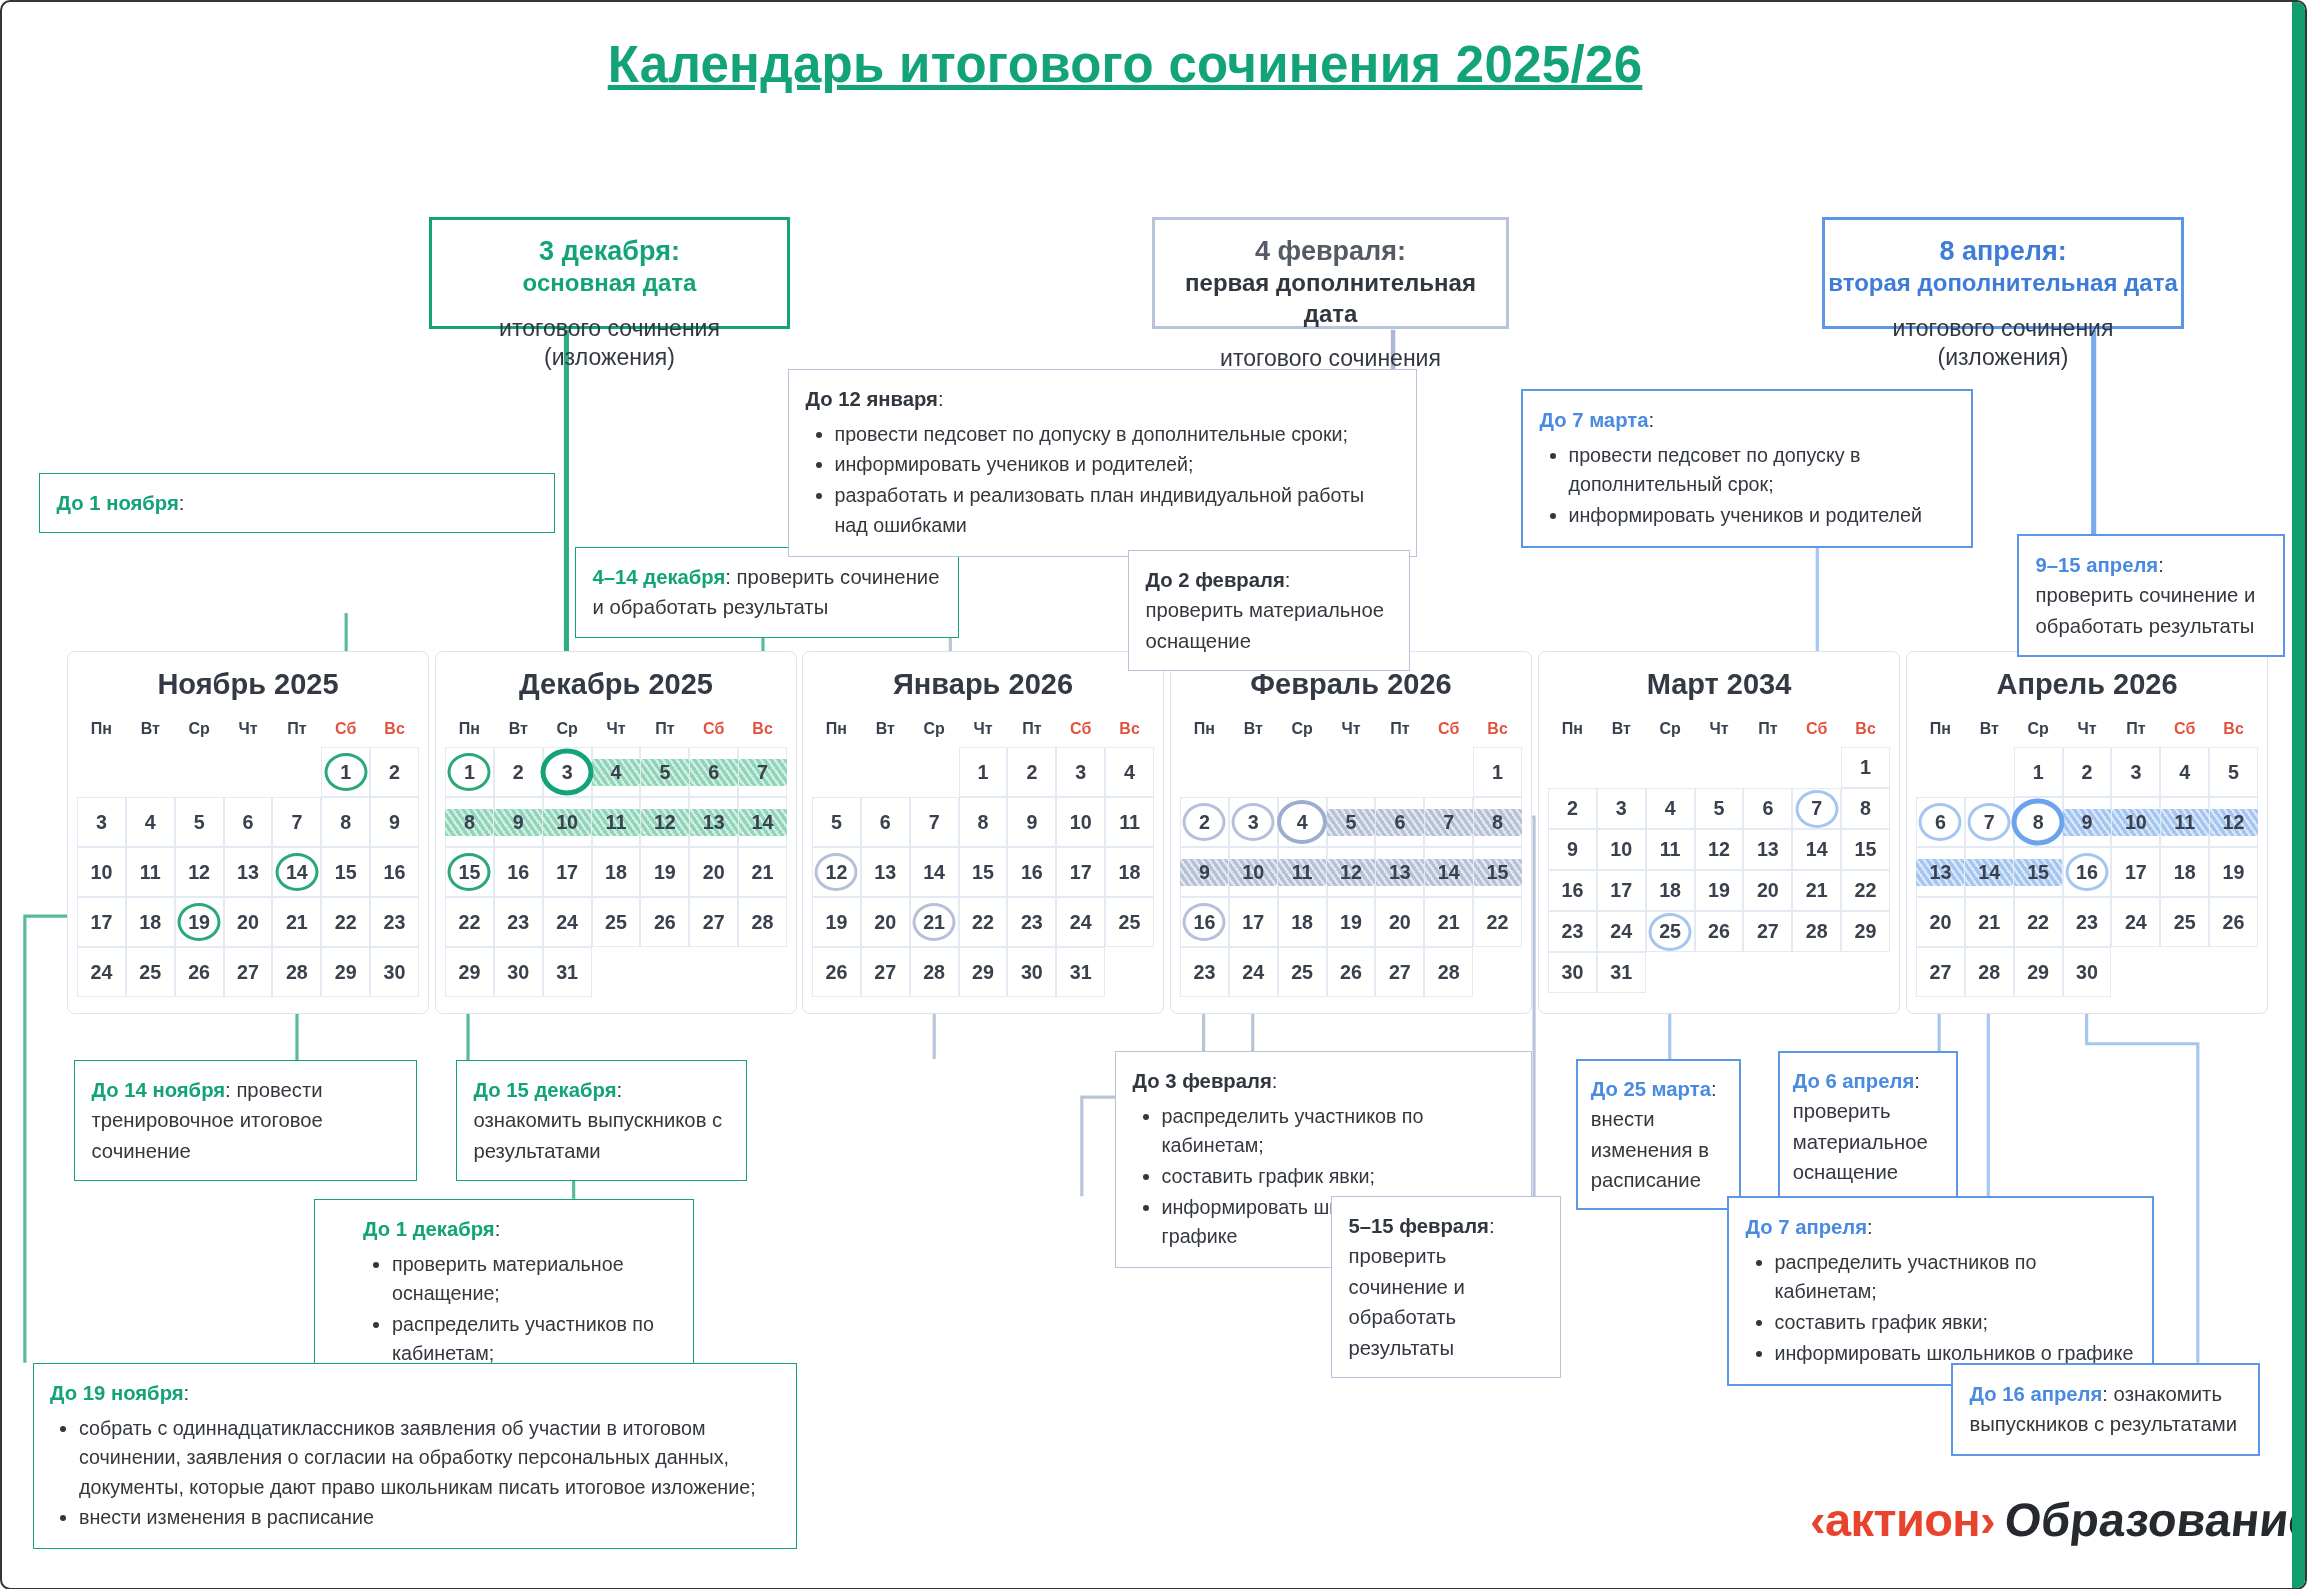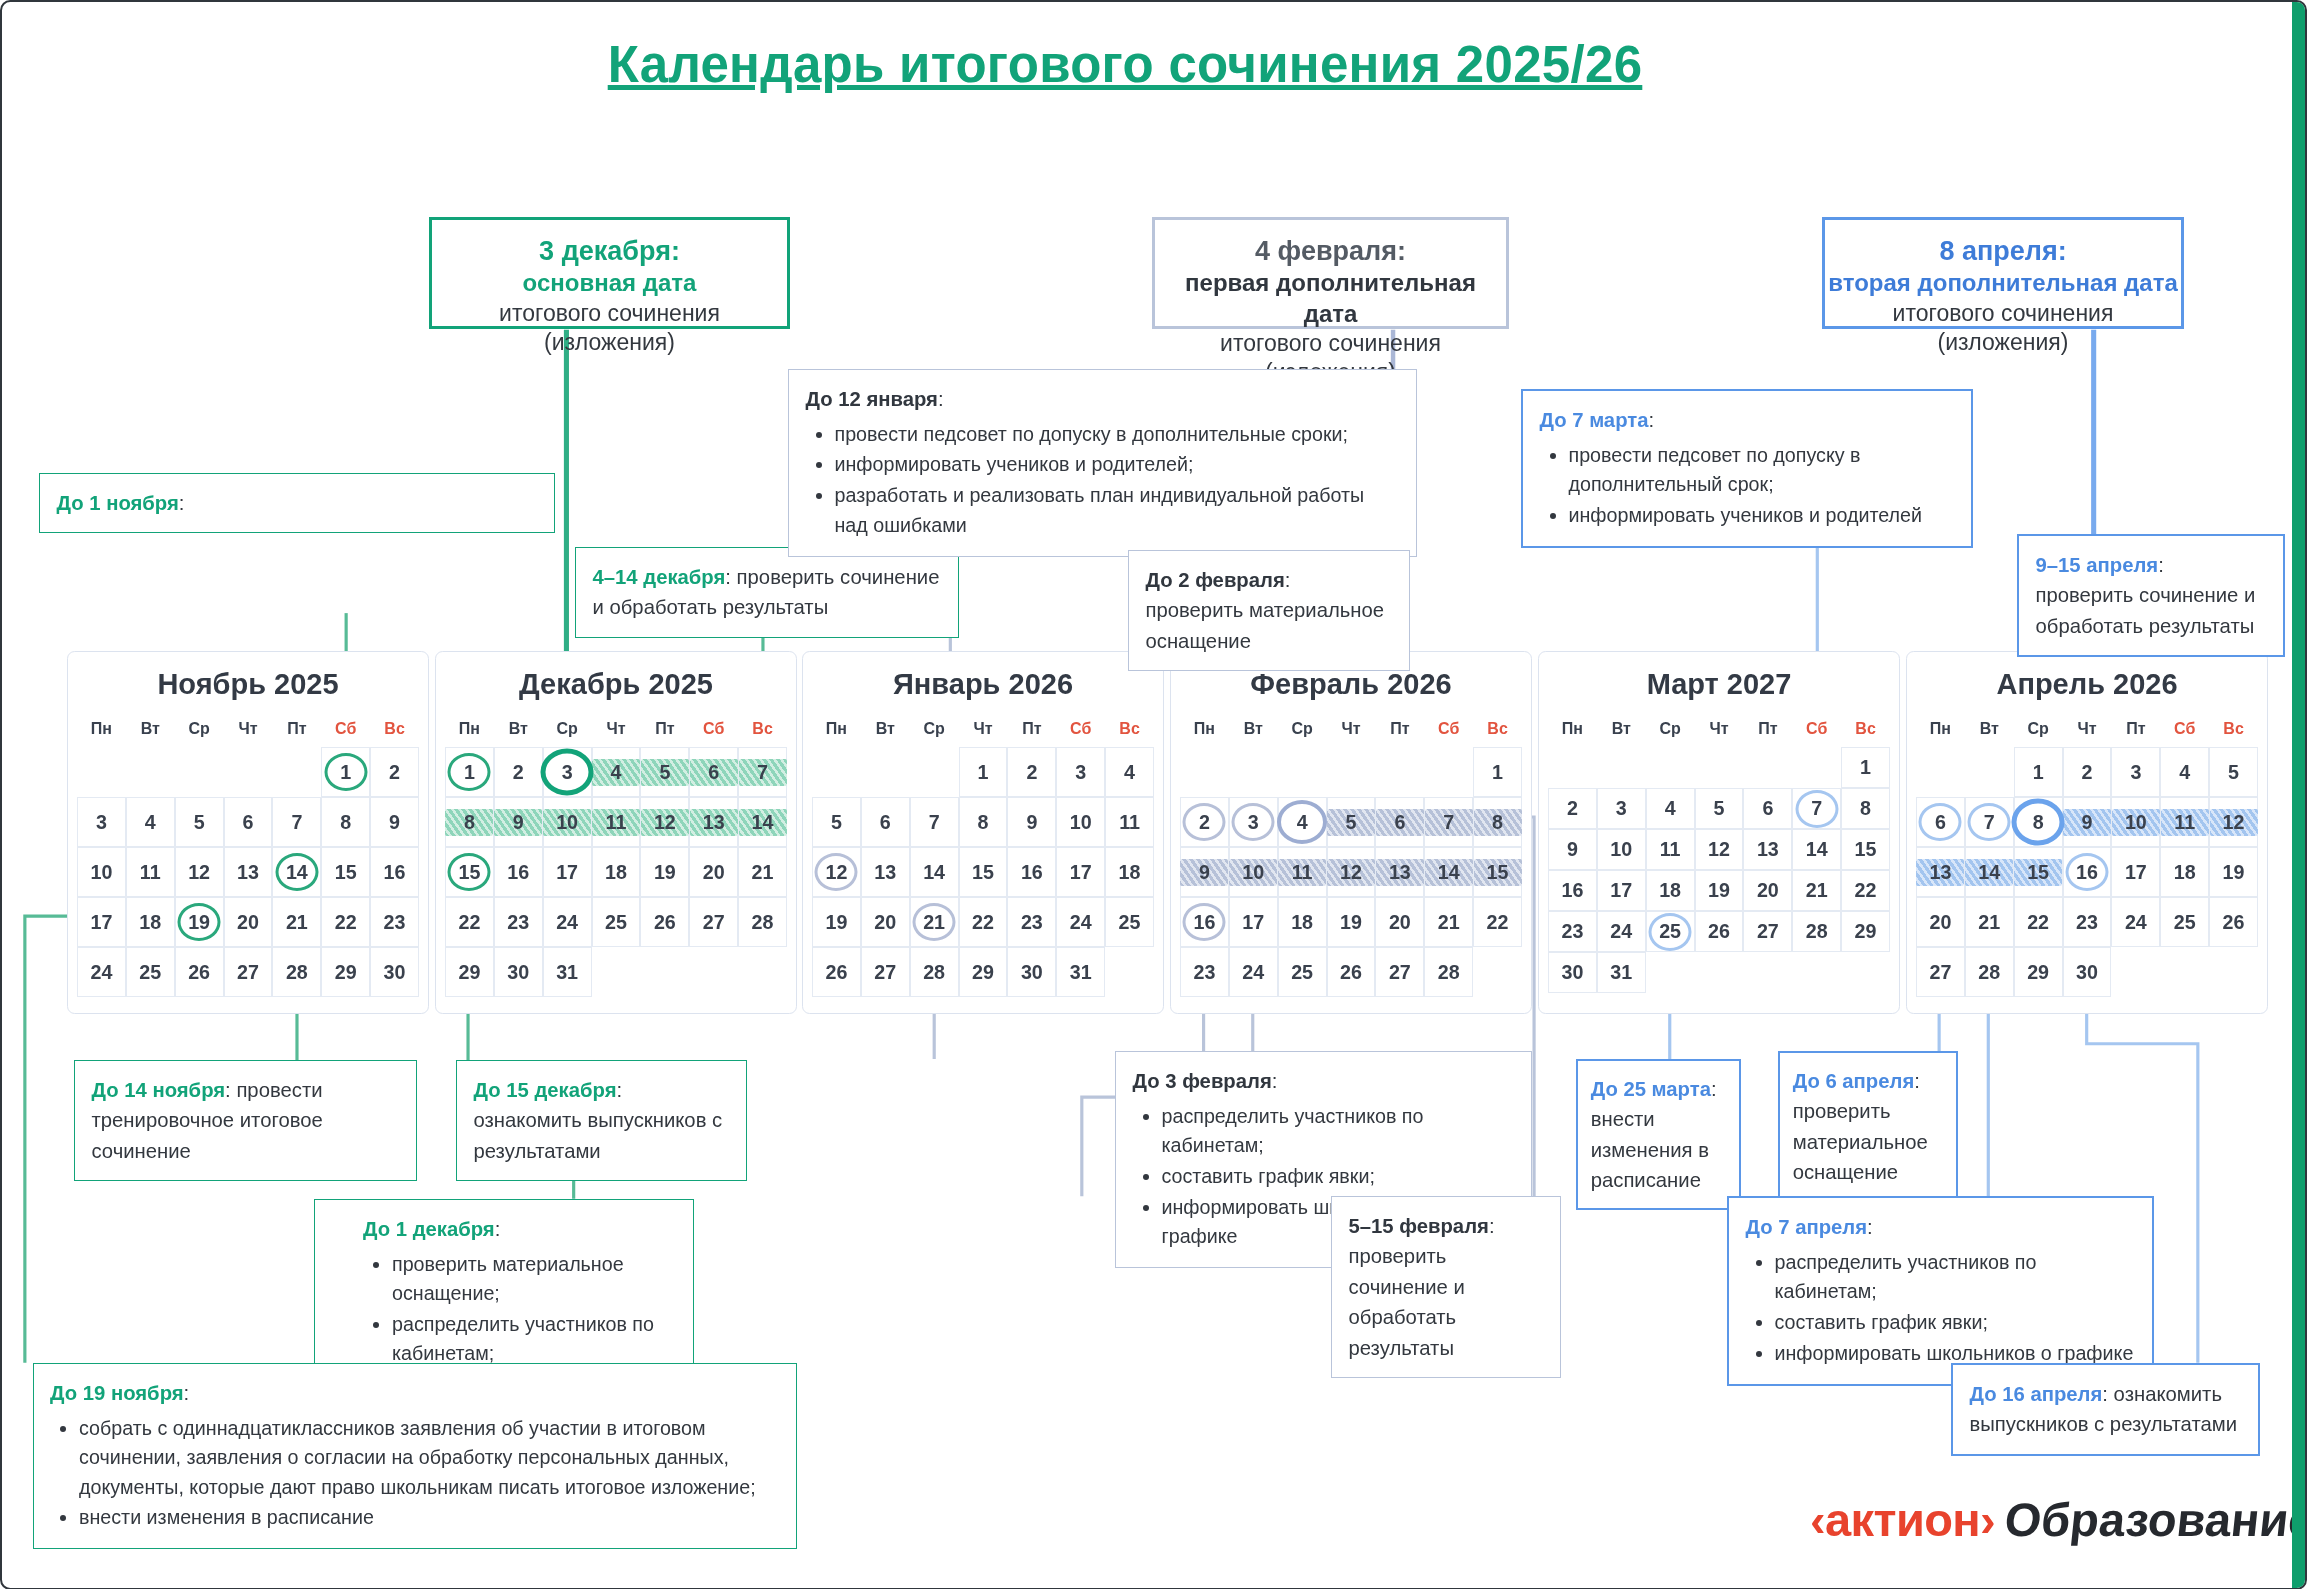--- a/index.html
+++ b/index.html
@@ -22,21 +22,21 @@
   .w-blue-main{stroke:#78aaee;stroke-width:8;}
 
   
   .mdate{position:absolute;background:#fff;text-align:center;box-sizing:border-box;
          padding-top:15.2px;z-index:3;}
   .md-dec3{left:427px;top:215px;width:361px;height:112px;border:3.8px solid #12a379;}
   .md-feb4{left:1150px;top:215px;width:357px;height:112px;border:3.2px solid #b9c4da;}
   .md-apr8{left:1820px;top:215px;width:362px;height:112px;border:3.8px solid #5b97e8;}
   .md-date{font-size:27px;font-weight:800;line-height:33px;}
   .md-sub{font-size:24px;font-weight:800;line-height:30.5px;}
-  .md-body{font-size:23px;font-weight:400;line-height:29px;color:#33383f;}
+  .md-body{font-size:23px;font-weight:400;line-height:29px;color:#33383f;margin-top:15px;}
   .md-dec3 .md-date,.md-dec3 .md-sub{color:#12a379;text-align:center;}
   .md-feb4 .md-date{color:#545b64;}
   .md-feb4 .md-sub{color:#31373f;}
   .md-apr8 .md-date,.md-apr8 .md-sub{color:#3e7cd8;}
 
   
   .callout{position:absolute;background:#fff;box-sizing:border-box;border:1.9px solid #ccc;
            padding:14px 16.5px;font-size:19.7px;line-height:1.5;z-index:3;}
   .callout .co-head{font-size:20.3px;}
   .callout .lead{font-weight:800;}
@@ -661,21 +661,21 @@
         </div>
         <div class="cell">
           <span class="dnum">27</span>
         </div>
         <div class="cell">
           <span class="dnum">28</span>
         </div>
       </div>
   </div>
   <div class="mcard pos-4 rows6">
-    <div class="m-title">Март 2027</div>
+    <div class="m-title">Март 2034</div>
     <div class="weekdays">
         <span class="wd">Пн</span>
         <span class="wd">Вт</span>
         <span class="wd">Ср</span>
         <span class="wd">Чт</span>
         <span class="wd">Пт</span>
         <span class="wd wknd">Сб</span>
         <span class="wd wknd">Вс</span>
       </div>
     <div class="grid">

